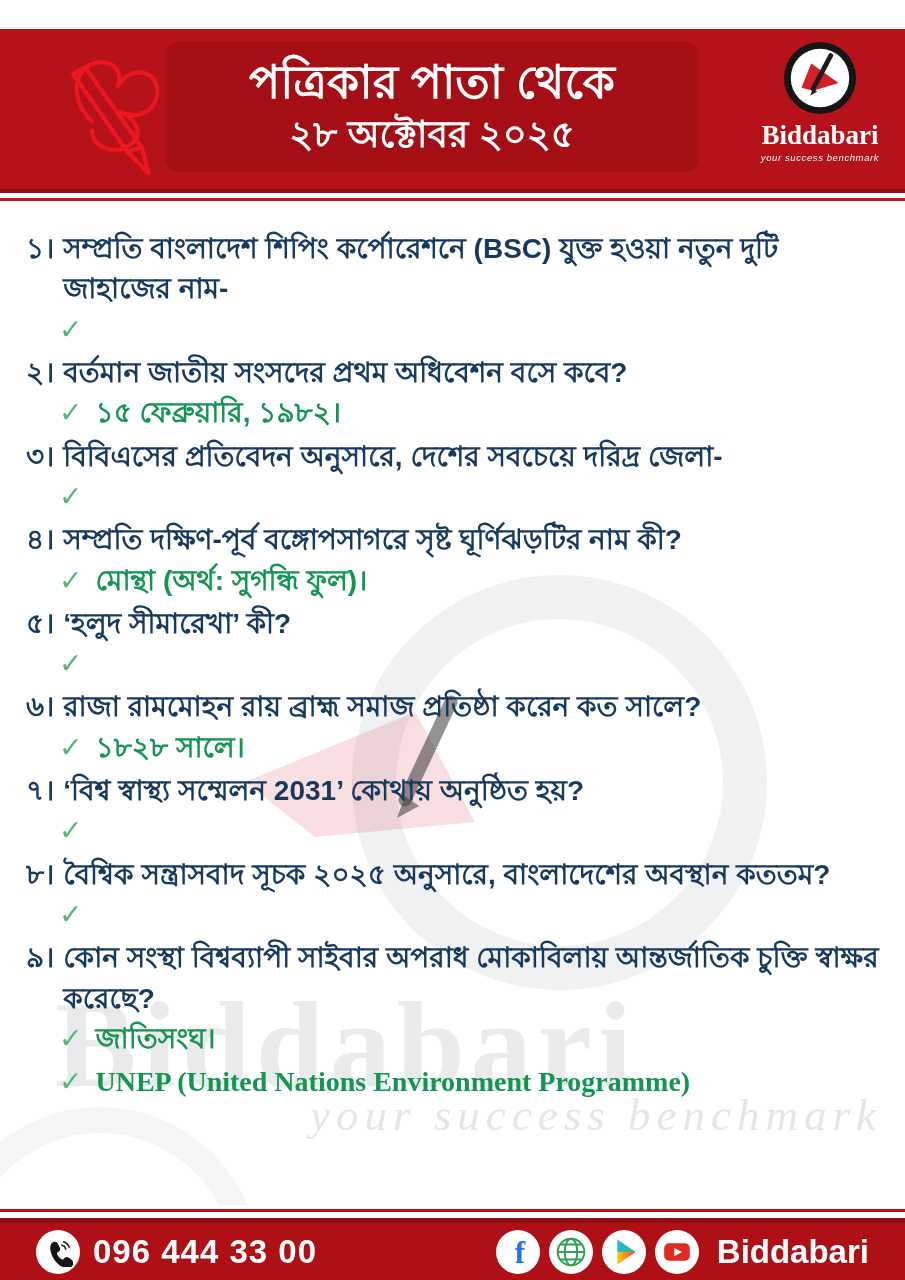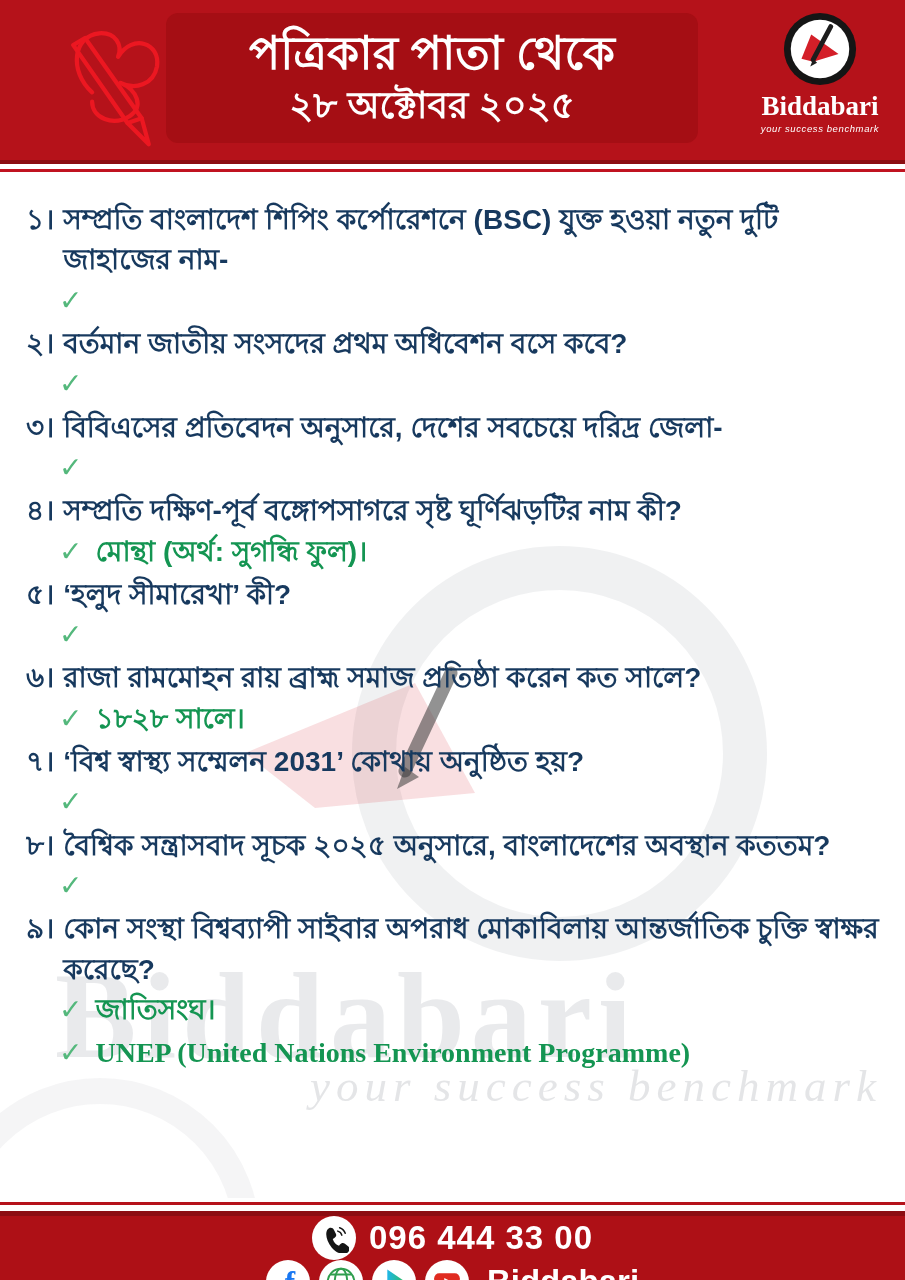--- a/index.html
+++ b/index.html
@@ -4,21 +4,21 @@
 <style>
   * { margin:0; padding:0; box-sizing:border-box; }
   html,body { background:#777; }
   .page {
     position:relative; width:905px; height:1280px; margin:0 auto;
     background:#ffffff; overflow:hidden;
     font-family:"Liberation Sans","DejaVu Sans",sans-serif;
   }
 
   
-  .header { position:relative; height:160px; background:#b5121a; }
+  .header { position:relative; height:160px; background:#b5121a;margin-top:29px; }
   .hs1 { height:4px; background:#8c0d12; }
   .hs2 { height:5px; background:#ffffff; }
   .hs3 { height:3px; background:#c01320; }
   .hs4 { height:6px; background:#ffffff; }
 
   .b-pencil { position:absolute; left:52px; top:8px; width:118px; height:145px; opacity:.95; }
 
   .title-box {
     position:absolute; left:166px; top:13px; width:532px; height:130px;
     background:#a50e14; border-radius:12px;
@@ -58,22 +58,22 @@
   .a-row { display:flex; font-weight:bold; font-size:28px; line-height:1.44; color:#149552; margin-left:33px; }
   .a-check { flex:0 0 auto; margin-right:13px; color:#54b87c; }
   .a-latin .a-text { font-family:"Liberation Serif","DejaVu Serif",serif; font-weight:bold; }
 
   
   .footer { position:absolute; left:0; right:0; bottom:0; }
   .f-sep { height:13px; background:#ffffff; padding-top:4px; }
   .f-sep-line { height:3px; background:#b5121a; }
   .f-dark { height:5px; background:#8c0d12; }
   .f-bar {
-    height:64px; background:#ae1016;
-    display:flex; align-items:center; justify-content:space-between; padding:0 36px;flex-direction:column;
+    height:57px; background:#ae1016;
+    display:flex; align-items:center; justify-content:space-between; padding:0 36px;
   }
   .phone-group { display:flex; align-items:center; gap:13px; }
   .icon-circle {
     width:44px; height:44px; border-radius:50%; background:#fff;
     display:flex; align-items:center; justify-content:center; flex:0 0 auto;
   }
   .phone-num { color:#fff; font-size:33px; font-weight:bold; letter-spacing:1px; }
   .social-group { display:flex; align-items:center; gap:9px; }
   .brand-label { color:#fff; font-size:33px; font-weight:bold; margin-left:9px; }
 </style>
@@ -137,20 +137,21 @@
           </div>
       </div>
 
       <div class="qa-item">
         <div class="q-row">
             <span class="q-num">২।</span>
             <span class="q-text">বর্তমান জাতীয় সংসদের প্রথম অধিবেশন বসে কবে?</span>
           </div>
         <div class="a-row">
             <span class="a-check">✓</span>
+            <span class="a-text">১৫ ফেব্রুয়ারি, ১৯৮২।</span>
           </div>
       </div>
 
       <div class="qa-item">
         <div class="q-row">
             <span class="q-num">৩।</span>
             <span class="q-text">বিবিএসের প্রতিবেদন অনুসারে, দেশের সবচেয়ে দরিদ্র জেলা-</span>
           </div>
         <div class="a-row">
             <span class="a-check">✓</span>

